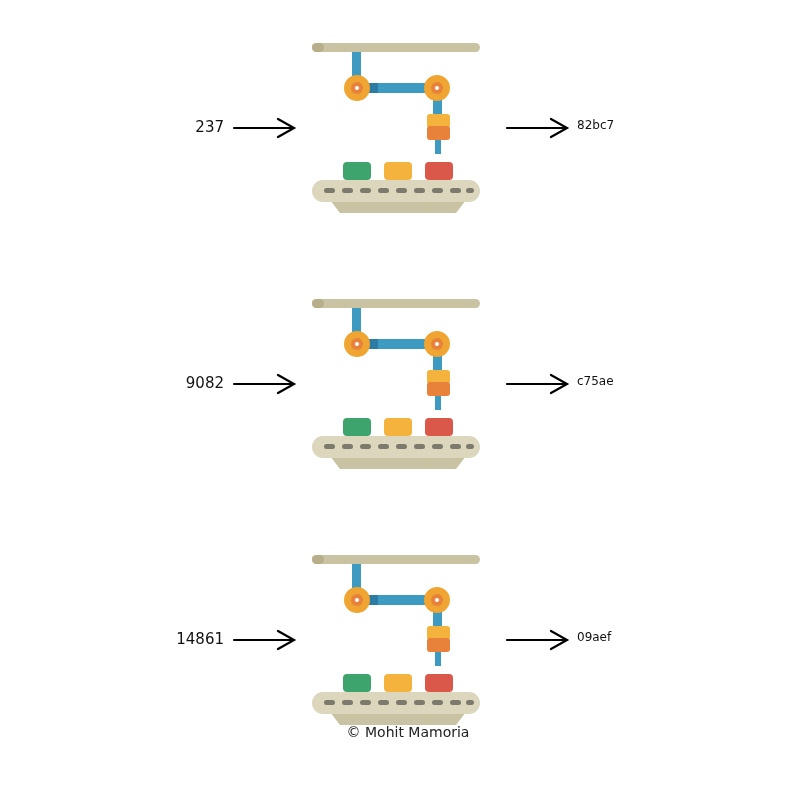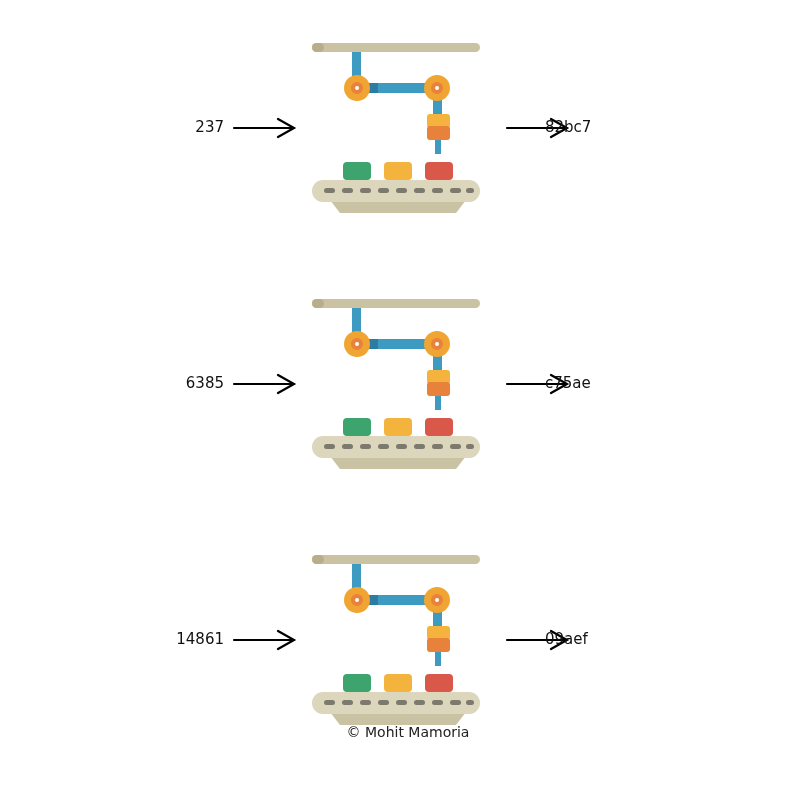--- a/index.html
+++ b/index.html
@@ -1,20 +1,20 @@
 <!DOCTYPE html>
 <html><head>
 <meta charset="utf-8">
 <style>
   html, body { margin: 0; padding: 0; background: #ffffff; }
   body { width: 800px; height: 800px; position: relative; overflow: hidden;
          font-family: "DejaVu Sans", sans-serif; color: #111; }
   .row { position: absolute; left: 0; width: 800px; height: 180px; }
   .row .in { position: absolute; right: 576px; top: 78px; font-size: 15px; }
-  .row .out { position: absolute; left: 545px; top: 78px; font-size: 15px; }
+  .row .out { position: absolute; left: 577px; top: 78px; font-size: 12px; }
   .row svg.arrow-l { position: absolute; left: 232px; top: 76px; }
   .row svg.arrow-r { position: absolute; left: 505px; top: 76px; }
   .row svg.machine { position: absolute; left: 310px; top: 0; }
   .credit { position: absolute; left: 0; width: 800px; top: 724px; text-align: center; font-size: 14px; color: #222; margin-left: 8px; }
 </style>
 </head>
 <body>
 
 <div>
   <div class="row" style="top:40px">
@@ -55,21 +55,21 @@
         <rect x="156" y="148" width="8" height="5" rx="2.5"></rect>
       </g>
     </svg>
     <svg class="arrow-r" width="66" height="24" viewBox="0 0 66 24">
         <path d="M2 12 H62 M46 3 L62 12 L46 21" fill="none" stroke="#000" stroke-width="2.2" stroke-linecap="round"></path>
       </svg>
     <span class="out">82bc7</span>
   </div>
 
   <div class="row" style="top:296px">
-    <span class="in">6385</span>
+    <span class="in">9082</span>
     <svg class="arrow-l" width="66" height="24" viewBox="0 0 66 24">
         <path d="M2 12 H62 M46 3 L62 12 L46 21" fill="none" stroke="#000" stroke-width="2.2" stroke-linecap="round"></path>
       </svg>
     <svg class="machine" width="175" height="178" viewBox="0 0 175 178">
       <rect x="2" y="3" width="168" height="9" rx="4.5" fill="#c9c2a3"></rect>
       <rect x="2" y="3" width="12" height="9" rx="4.5" fill="#b8ae8a"></rect>
       <rect x="42" y="12" width="9" height="32" fill="#3d9bc1"></rect>
       <rect x="48" y="43" width="80" height="10" fill="#3d9bc1"></rect>
       <rect x="58" y="43" width="10" height="10" fill="#2d7da3"></rect>
       <rect x="123" y="50" width="9" height="28" fill="#3d9bc1"></rect>

